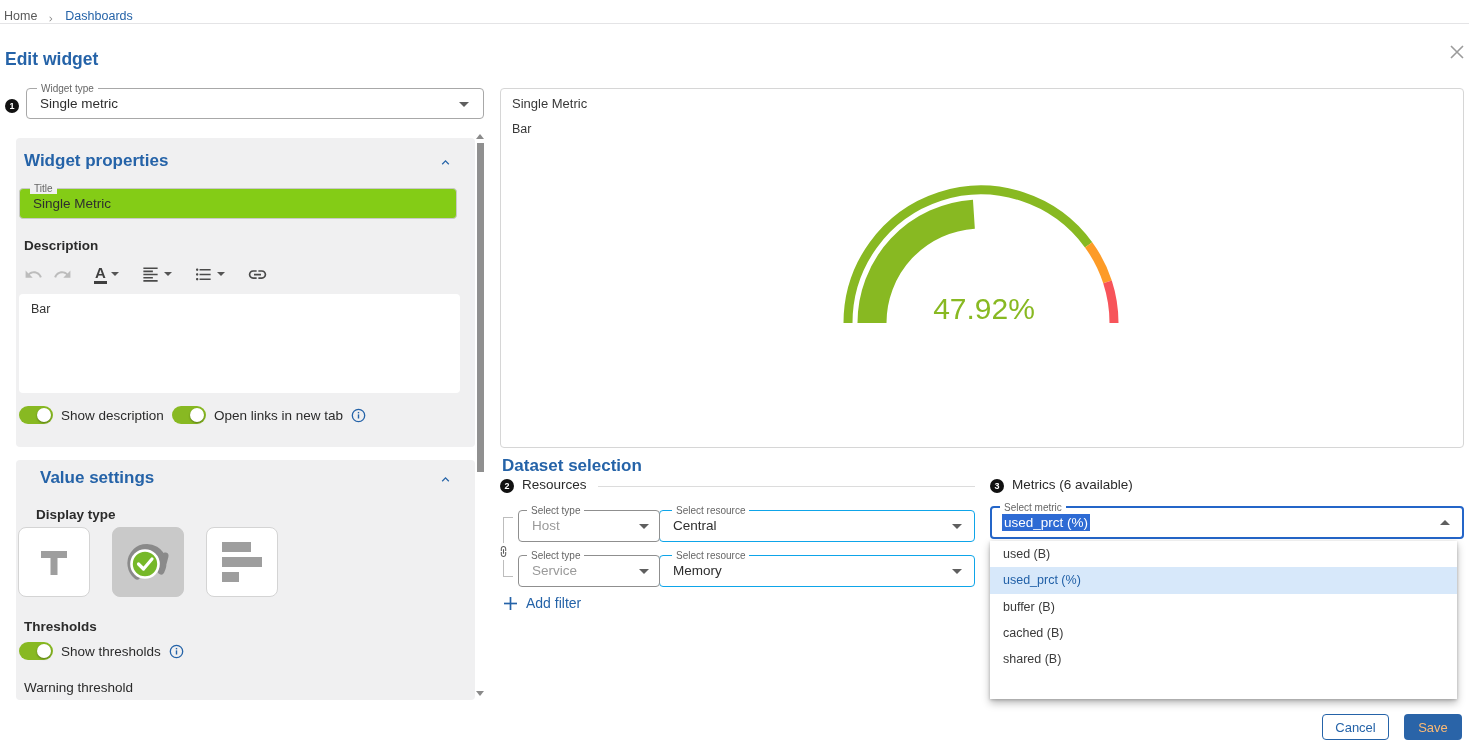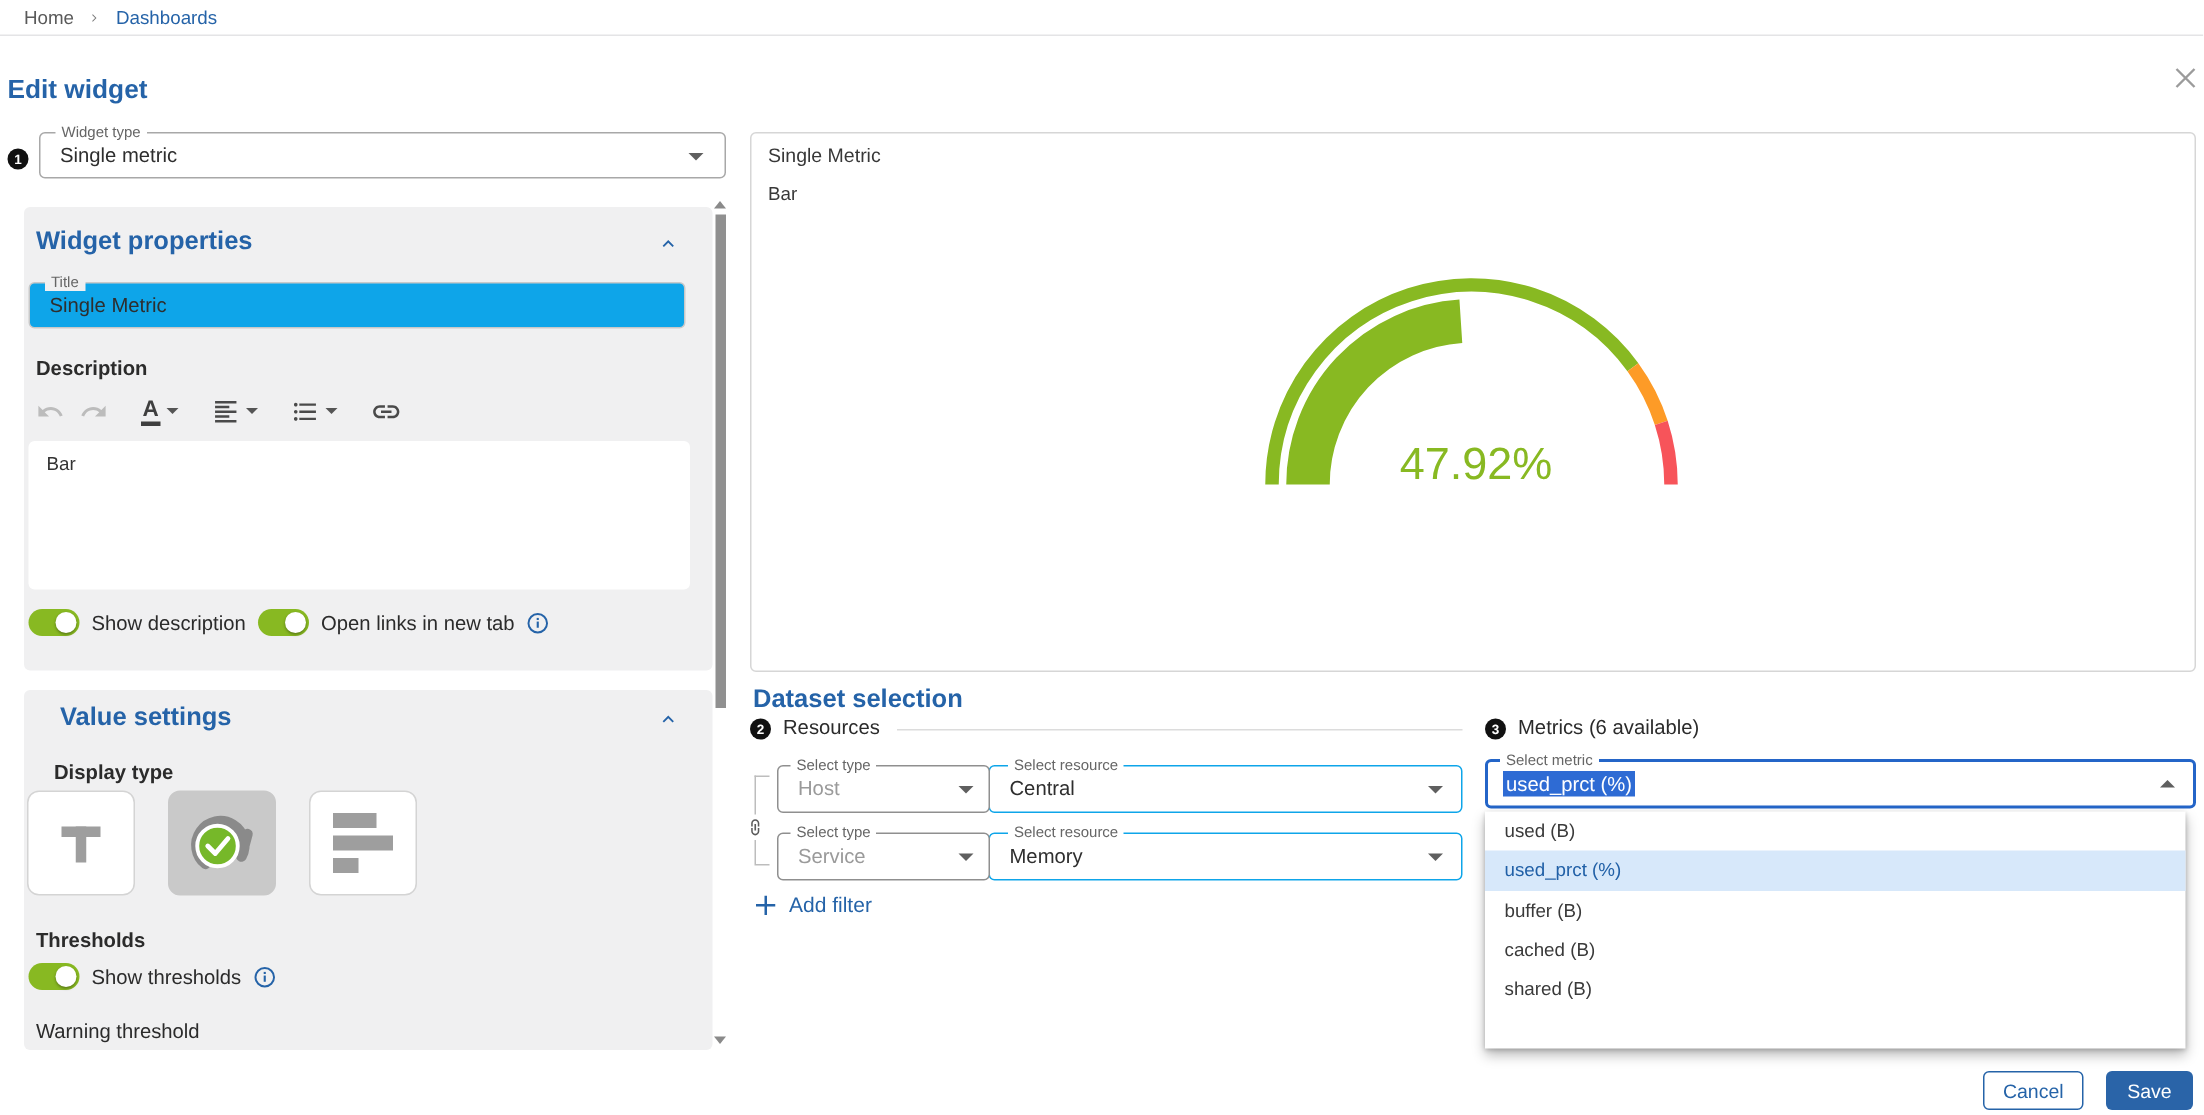--- a/index.html
+++ b/index.html
@@ -2,21 +2,21 @@
 <html><head>
 <meta charset="utf-8">
 <style>
   * { margin:0; padding:0; box-sizing:border-box; }
   html,body { background:#fff; }
   .app { position:relative; width:1469px; height:743px; background:#fff;
          font-family:"Liberation Sans", sans-serif; overflow:hidden; color:#2f2f2f; }
 
   
   .breadcrumb { position:absolute; left:0; top:0; width:1469px; height:24px;
-    border-bottom:1px solid #e4e4e6; display:flex; align-items:center; padding-left:16px; gap:10px; }
+    border-bottom:1px solid #e4e4e6; display:flex; align-items:flex-end; padding-left:4px; gap:10px; }
   .bc-home { font-size:12.5px; color:#5a5a5a; }
   .bc-link { font-size:12.5px; color:#2563a8; }
 
   .close-x { position:absolute; left:1449px; top:44px; width:16px; height:16px; cursor:pointer; }
 
   .page-title { position:absolute; left:5px; top:49px; font-size:17.5px; font-weight:bold; color:#2563a8; }
 
   
   .badge { position:absolute; width:14px; height:14px; border-radius:50%; background:#111;
     color:#fff; font-size:9px; font-weight:bold; display:flex; align-items:center; justify-content:center; }
@@ -29,21 +29,21 @@
   .toggle .knob { position:absolute; right:2px; top:2px; width:14px; height:14px; border-radius:50%;
     background:#fff; box-shadow:0 1px 2px rgba(0,0,0,.35); }
   .sec-head { font-size:17px; font-weight:bold; color:#2563a8; }
   .sub-label { font-size:13.5px; font-weight:bold; color:#2b2b2b; }
 
   
   .panel { position:absolute; left:16px; width:459px; background:#f0f0f1; border-radius:4px; }
   #panel-props { top:138px; height:309px; }
   #panel-value { top:460px; height:240px; }
 
-  .title-input { position:absolute; left:3px; top:50px; width:438px; height:31px; background:#0ea5e9;
+  .title-input { position:absolute; left:3px; top:50px; width:438px; height:31px; background:#84cc16;
     border:1px solid #c9c9c9; border-radius:4px; }
   .title-input .notch { left:10px; background:#f0f0f1; }
   .field-value { position:absolute; left:13px; top:7px; font-size:13.5px; color:#2e2e2e; white-space:nowrap; }
 
   .toolbar { position:absolute; left:8px; top:124px; height:24px; display:flex; align-items:center; }
   .tb-caret { width:0;height:0;border-left:4px solid transparent;border-right:4px solid transparent;
     border-top:4px solid #555; margin-left:4px; }
   .tb-group { display:flex; align-items:center; margin-right:22px; }
   .a-glyph { font-size:15px; font-weight:bold; color:#3f3f3f; border-bottom:3px solid #3f3f3f; line-height:16px; padding:0 1px; }
 
@@ -99,21 +99,21 @@
 
   
   .wt-box { position:absolute; left:26px; top:88px; width:458px; height:31px; background:#fff;
     border:1px solid #a8a8a8; border-radius:4px; }
 
   
   .btn-cancel { position:absolute; left:1322px; top:714px; width:67px; height:26px; background:#fff;
     border:1px solid #2563a8; border-radius:4px; color:#2563a8; font-size:13px;
     display:flex; align-items:center; justify-content:center; font-family:"Liberation Sans",sans-serif; }
   .btn-save { position:absolute; left:1404px; top:714px; width:58px; height:26px; background:#2a64a8;
-    border:none; border-radius:4px; color:#ffffff; font-size:13px;
+    border:none; border-radius:4px; color:#fdba74; font-size:13px;
     display:flex; align-items:center; justify-content:center; font-family:"Liberation Sans",sans-serif; }
 </style>
 </head>
 <body>
 
 <div class="app">
 
   <div class="breadcrumb">
     <span class="bc-home">Home</span>
     <svg width="8" height="8" viewBox="0 0 24 24">

